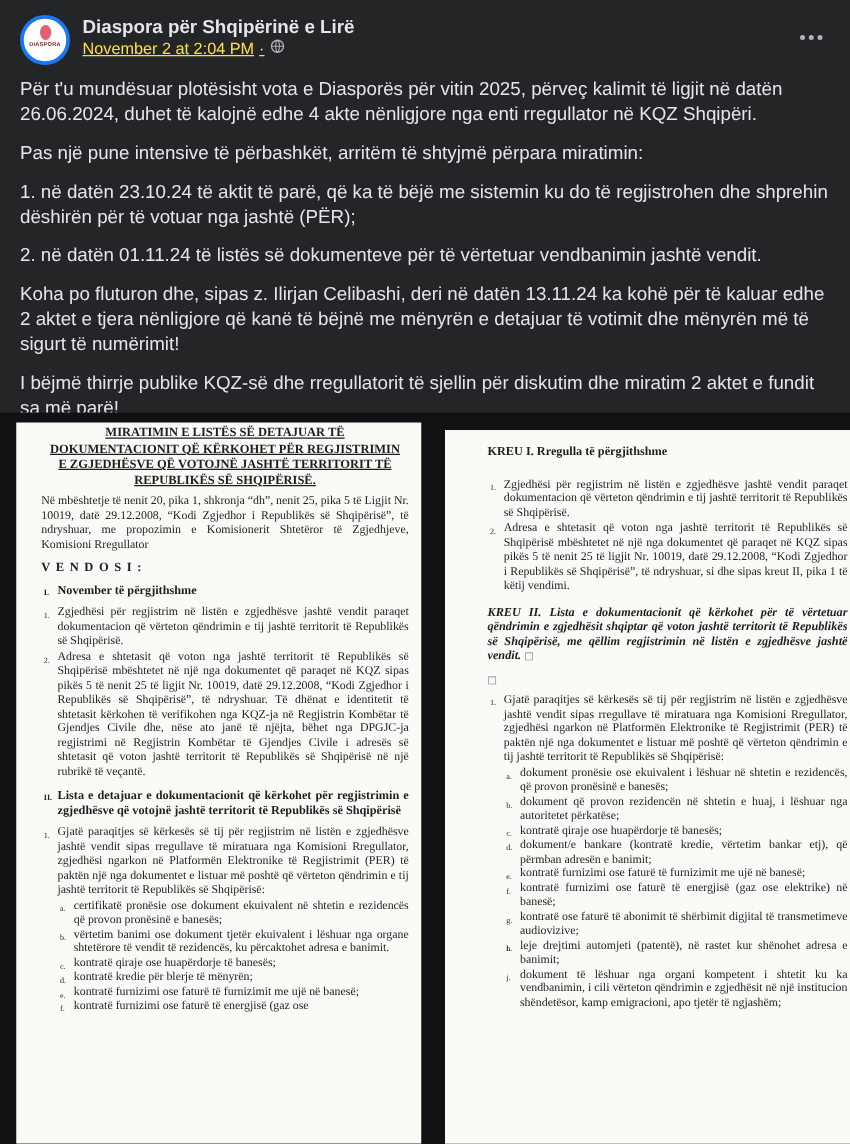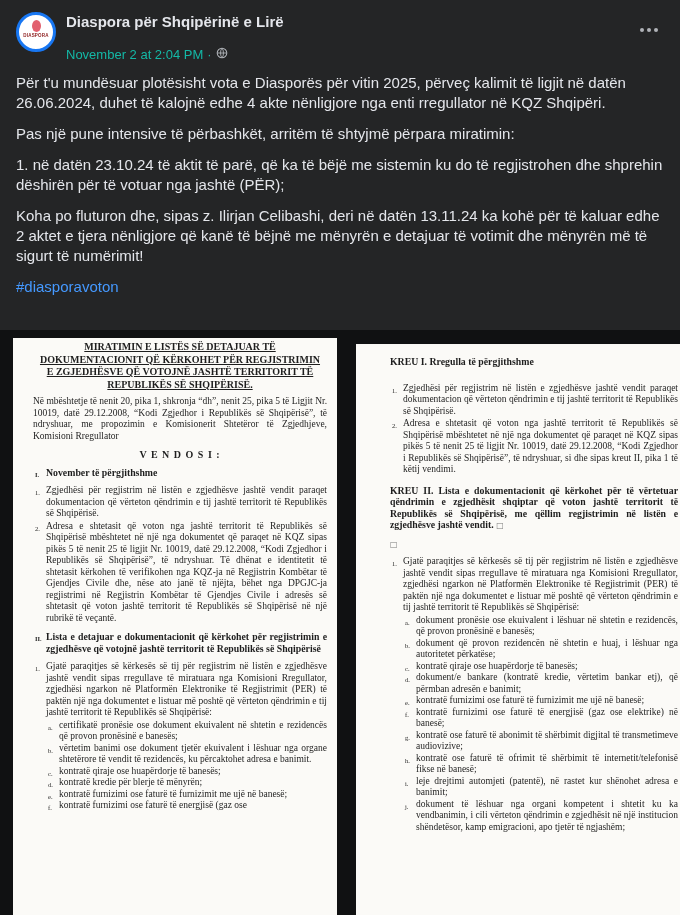--- a/index.html
+++ b/index.html
@@ -9,39 +9,39 @@
     font-family:"Liberation Sans", sans-serif;
     -webkit-font-smoothing:antialiased;
   }
   
   .post-header{display:flex;align-items:flex-start;padding:12px 4px 8px 16px;position:relative;}
   .avatar{width:40px;height:40px;border-radius:50%;background:#ffffff;border:3px solid #1877f2;box-sizing:border-box;flex:0 0 auto;overflow:hidden;cursor:pointer;}
   .avatar-blob{width:9px;height:12px;background:#e2606e;border-radius:50%;margin:5px auto 1px auto;}
   .avatar-word{font-size:4.5px;line-height:5px;color:#8b1a1a;text-align:center;font-weight:bold;letter-spacing:.2px;}
   .head-texts{margin-left:10px;flex:1 1 auto;min-width:0;}
   .page-name{color:#e4e6eb;font-size:15px;font-weight:700;line-height:19px;cursor:pointer;}
-  .sub-row{display:flex;align-items:center;gap:4px;margin-top:16px;color:#14b8a6;font-size:13px;line-height:16px;}
+  .sub-row{display:flex;align-items:center;gap:4px;margin-top:0;color:#fde047;font-size:13px;line-height:16px;text-decoration:underline;}
   .globe{display:inline-block;vertical-align:middle;}
   .more-btn{position:absolute;right:16px;top:22px;display:flex;gap:3px;padding:6px;border-radius:6px;cursor:pointer;}
   .more-btn i{width:4px;height:4px;border-radius:50%;background:#b0b3b8;display:block;}
   
   .post-body{padding:2px 16px 0 16px;color:#e4e6eb;font-size:15px;line-height:20px;}
   .post-body p{margin:0 0 11px 0;}
   .hashtag{color:#4599ff;text-decoration:none;font-size:15px;cursor:pointer;}
   
   .photos{position:absolute;left:0;top:330px;width:680px;height:585px;background:#101112;overflow:hidden;}
   .page{position:absolute;background:#fbfaf7;color:#1e1e1e;
         font-family:"Liberation Serif","DejaVu Serif",serif;
         font-size:9.5px;line-height:11.5px;text-align:justify;overflow:hidden;}
   .page-left{left:13px;top:8px;width:324px;height:577px;padding:3px 10px 0 20px;box-sizing:border-box;}
   .page-right{left:356px;top:14px;width:336px;height:649px;padding:12px 14px 0 34px;box-sizing:border-box;
               box-shadow:inset -7px 0 9px -7px rgba(0,0,0,.35);}
   .doc-title{font-weight:bold;text-align:center;text-decoration:underline;font-size:10px;line-height:12.5px;margin:0 6px 5px 6px;}
   .doc-intro{margin:0 0 7px 0;}
-  .vendosi{font-weight:bold;text-align:center;letter-spacing:1px;margin:4px 0 6px 0;font-size:10px;}
+  .vendosi{font-weight:bold;letter-spacing:1px;margin:4px 0 6px 0;font-size:10px;}
   .sec-head{font-weight:bold;position:relative;padding-left:13px;margin:0 0 7px 0;font-size:9.8px;text-align:left;}
   .sec-head.just{text-align:justify;}
   .sec-mark{position:absolute;left:2px;top:2px;font-size:6.5px;font-weight:bold;}
   .ditem{position:relative;padding-left:13px;margin:0 0 1px 0;}
   .ditem .dm{position:absolute;left:2px;top:2px;font-size:6.5px;}
   .ditem2{position:relative;padding-left:26px;margin:0;}
   .ditem2 .dm{position:absolute;left:15px;top:2px;font-size:6.5px;}
   .gap6{height:6px;}  .gap8{height:8px;}
   .boxglyph{color:#7a7a7a;font-family:"DejaVu Sans",sans-serif;font-size:8px;}
   .kreu2-line{margin:0 0 6px 0;}
@@ -73,21 +73,23 @@
       <i></i>
   </div>
 </div>
 
 <div class="post-body">
   <div>
 
   <p class="post-p">Për t'u mundësuar plotësisht vota e Diasporës për vitin 2025, përveç kalimit të ligjit në datën 26.06.2024, duhet të kalojnë edhe 4 akte nënligjore nga enti rregullator në KQZ Shqipëri.</p>
       <p class="post-p">Pas një pune intensive të përbashkët, arritëm të shtyjmë përpara miratimin:</p>
       <p class="post-p">1. në datën 23.10.24 të aktit të parë, që ka të bëjë me sistemin ku do të regjistrohen dhe shprehin dëshirën për të votuar nga jashtë (PËR);</p>
+      <p class="post-p">2. në datën 01.11.24 të listës së dokumenteve për të vërtetuar vendbanimin jashtë vendit.</p>
       <p class="post-p">Koha po fluturon dhe, sipas z. Ilirjan Celibashi, deri në datën 13.11.24 ka kohë për të kaluar edhe 2 aktet e tjera nënligjore që kanë të bëjnë me mënyrën e detajuar të votimit dhe mënyrën më të sigurt të numërimit!</p>
+      <p class="post-p">I bëjmë thirrje publike KQZ-së dhe rregullatorit të sjellin për diskutim dhe miratim 2 aktet e fundit sa më parë!</p>
     </div>
   <p><a class="hashtag">#diasporavoton</a></p>
 </div>
 
 <div class="photos">
 
   <div class="page page-left">
     <div class="doc-title">MIRATIMIN E LISTËS SË DETAJUAR TË DOKUMENTACIONIT QË KËRKOHET PËR REGJISTRIMIN E ZGJEDHËSVE QË VOTOJNË JASHTË TERRITORIT TË REPUBLIKËS SË SHQIPËRISË.</div>
     <div class="doc-intro">Në mbështetje të nenit 20, pika 1, shkronja “dh”, nenit 25, pika 5 të Ligjit Nr. 10019, datë 29.12.2008, “Kodi Zgjedhor i Republikës së Shqipërisë”, të ndryshuar, me propozimin e Komisionerit Shtetëror të Zgjedhjeve, Komisioni Rregullator</div>
     <div class="vendosi">V E N D O S I :</div>
@@ -149,21 +151,21 @@
 
         <div class="ditem">
           <span class="dm">1.</span><span>Zgjedhësi për regjistrim në listën e zgjedhësve jashtë vendit paraqet dokumentacion që vërteton qëndrimin e tij jashtë territorit të Republikës së Shqipërisë.</span>
         </div>
 
         <div class="ditem">
           <span class="dm">2.</span><span>Adresa e shtetasit që voton nga jashtë territorit të Republikës së Shqipërisë mbështetet në një nga dokumentet që paraqet në KQZ sipas pikës 5 të nenit 25 të ligjit Nr. 10019, datë 29.12.2008, “Kodi Zgjedhor i Republikës së Shqipërisë”, të ndryshuar, si dhe sipas kreut II, pika 1 të këtij vendimi.</span>
         </div>
       </div>
     <div class="gap8"></div>
-    <div class="sec-head just" style="padding-left:0;">
+    <div class="sec-head just" style="padding-left:0;font-style:italic;">
       <span>KREU II.  Lista e dokumentacionit që kërkohet për të vërtetuar qëndrimin e zgjedhësit shqiptar që voton jashtë territorit të Republikës së Shqipërisë, me qëllim regjistrimin në listën e zgjedhësve jashtë vendit.</span>
       <span class="boxglyph">□</span>
     </div>
     <div class="kreu2-line boxglyph">□</div>
     <div class="ditem">
       <span class="dm">1.</span>
       <span>Gjatë paraqitjes së kërkesës së tij për regjistrim në listën e zgjedhësve jashtë vendit sipas rregullave të miratuara nga Komisioni Rregullator, zgjedhësi ngarkon në Platformën Elektronike të Regjistrimit (PER) të paktën një nga dokumentet e listuar më poshtë që vërteton qëndrimin e tij jashtë territorit të Republikës së Shqipërisë:</span>
     </div>
     <div>
 
@@ -189,21 +191,21 @@
 
         <div class="ditem2">
           <span class="dm">f.</span><span>kontratë furnizimi ose faturë të energjisë (gaz ose elektrike) në banesë;</span>
         </div>
 
         <div class="ditem2">
           <span class="dm">g.</span><span>kontratë ose faturë të abonimit të shërbimit digjital të transmetimeve audiovizive;</span>
         </div>
 
         <div class="ditem2">
-          <span class="dm">h.</span><span>kontratë ose faturë të ofrimit të shërbimit të internetit/telefonisë fikse në banesë;</span>
+          <span class="dm">h.</span>
         </div>
 
         <div class="ditem2">
           <span class="dm">i.</span><span>leje drejtimi automjeti (patentë), në rastet kur shënohet adresa e banimit;</span>
         </div>
 
         <div class="ditem2">
           <span class="dm">j.</span><span>dokument të lëshuar nga organi kompetent i shtetit ku ka vendbanimin, i cili  vërteton qëndrimin e zgjedhësit në një institucion shëndetësor, kamp emigracioni, apo tjetër të ngjashëm;</span>
         </div>
 

